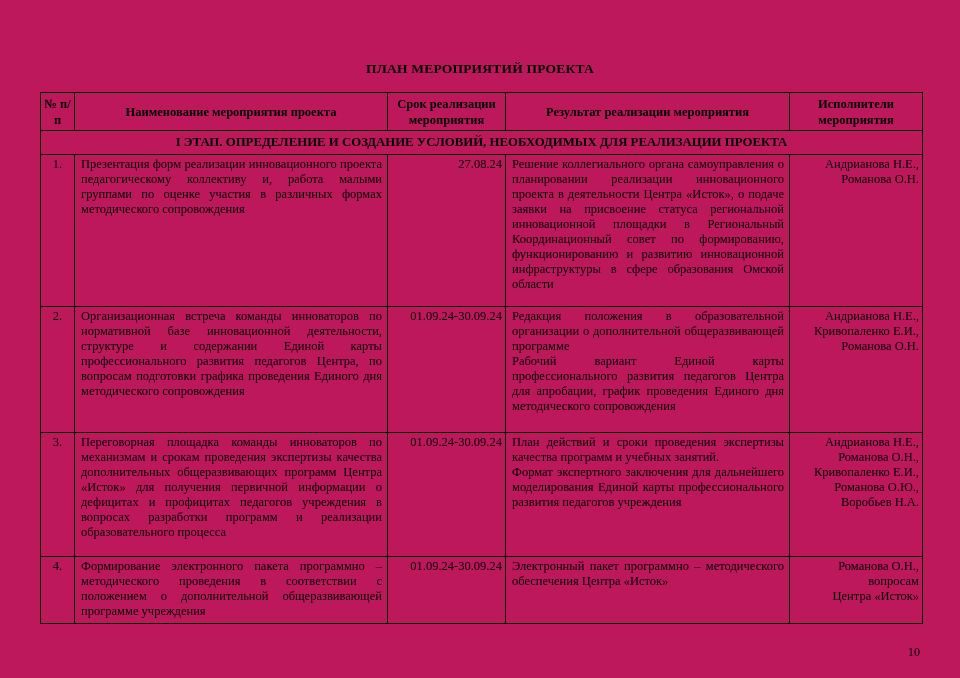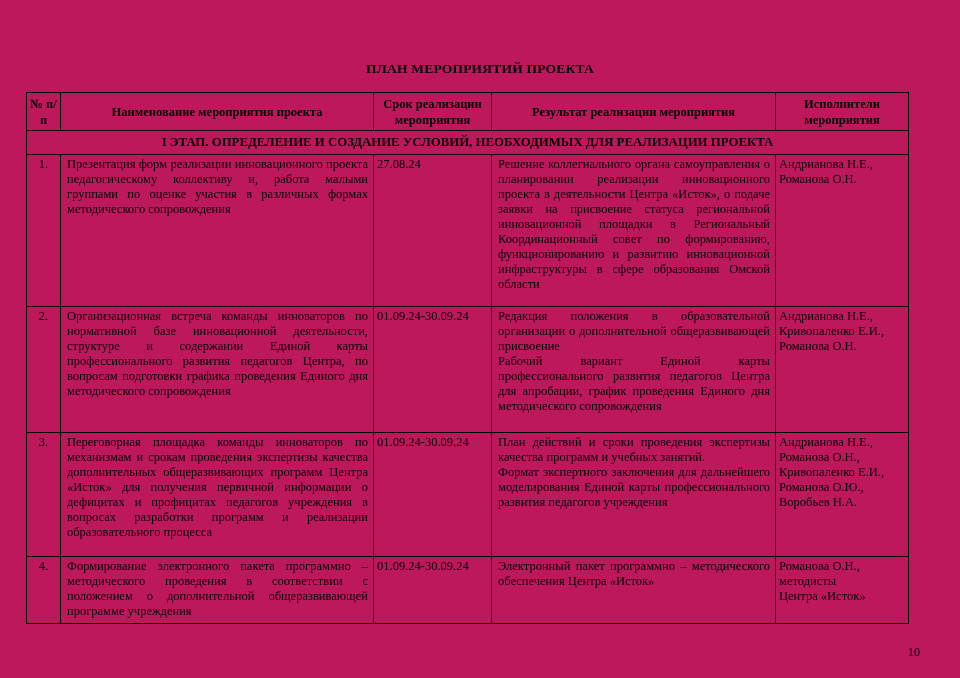--- a/index.html
+++ b/index.html
@@ -19,21 +19,21 @@
     position: absolute;
     top: 61px; left: 0;
     width: 100%;
     text-align: center;
     font-size: 13.5px;
     font-weight: bold;
     letter-spacing: 0.2px;
   }
   table.plan {
     position: absolute;
-    top: 92px; left: 26px;
+    top: 92px; left: 40px;
     width: 882px;
     border-collapse: collapse;
     table-layout: fixed;
     font-size: 12.5px;
     line-height: 15px;
   }
   table.plan th, table.plan td {
     border: 1px solid #000000;
     overflow: hidden;
   }
@@ -59,21 +59,21 @@
     padding: 2px 2px;
   }
   td.c-name, td.c-result {
     text-align: justify;
     vertical-align: top;
     padding: 2px 5px 2px 6px;
     margin-left: 36px;
   }
   td.c-result p { margin: 0; }
   td.c-date, td.c-exec {
-    text-align: left;
+    text-align: right;
     vertical-align: top;
     padding: 2px 3px;
   }
   tr.row-1 { height: 152px; }
   tr.row-2 { height: 126px; }
   tr.row-3 { height: 124px; }
   tr.row-4 { height: 67px; }
   .page-number {
     position: absolute;
     top: 645px; right: 40px;
@@ -120,21 +120,21 @@
           <div>Андрианова Н.Е.,</div>
           <div>Романова О.Н.</div>
         </td>
       </tr>
 
       <tr class="row-2">
         <td class="c-num">2.</td>
         <td class="c-name">Организационная встреча команды инноваторов по нормативной базе инновационной деятельности, структуре и содержании Единой карты профессионального развития педагогов Центра, по вопросам подготовки графика проведения Единого дня методического сопровождения</td>
         <td class="c-date">01.09.24-30.09.24</td>
         <td class="c-result">
-          <p>Редакция положения в образовательной организации о дополнительной общеразвивающей присвоение</p>
+          <p>Редакция положения в образовательной организации о дополнительной общеразвивающей программе</p>
           <p>Рабочий вариант Единой карты профессионального развития педагогов Центра для апробации, график проведения Единого дня методического сопровождения</p>
         </td>
         <td class="c-exec">
           <div>Андрианова Н.Е.,</div>
           <div>Кривопаленко Е.И.,</div>
           <div>Романова О.Н.</div>
         </td>
       </tr>
 
       <tr class="row-3">
@@ -156,21 +156,21 @@
 
       <tr class="row-4">
         <td class="c-num">4.</td>
         <td class="c-name">Формирование электронного пакета программно – методического проведения в соответствии с положением о дополнительной общеразвивающей программе учреждения</td>
         <td class="c-date">01.09.24-30.09.24</td>
         <td class="c-result">
           <p>Электронный пакет программно – методического обеспечения Центра «Исток»</p>
         </td>
         <td class="c-exec">
           <div>Романова О.Н.,</div>
-          <div>методисты</div>
+          <div>вопросам</div>
           <div>Центра «Исток»</div>
         </td>
       </tr>
     </tbody>
   </table>
 
   <div class="page-number">10</div>
 
 </div>
 

